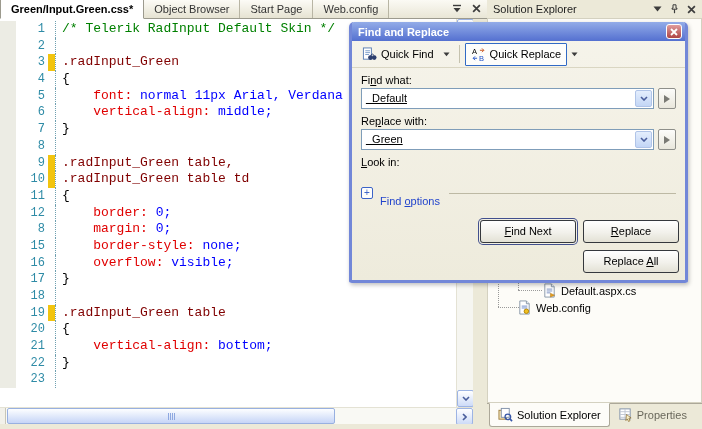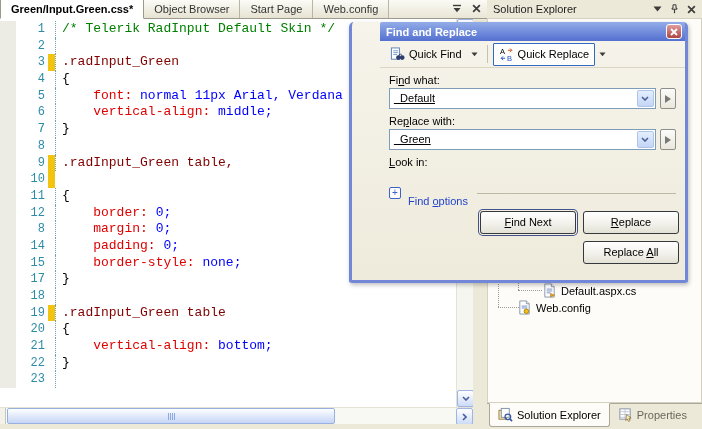--- a/index.html
+++ b/index.html
@@ -52,21 +52,21 @@
   .tree { position:absolute; left:0; top:263px; width:256px; height:40px; }
   .tree .guide { position:absolute; border-left:1px dotted #9A9A9A; width:0; }
   .tree .hguide { position:absolute; border-top:1px dotted #9A9A9A; height:0; }
   .trow { position:absolute; height:17px; display:flex; align-items:center; gap:4px; }
   .trow .lbl { white-space:nowrap; }
   .se-tabs { position:absolute; left:0; top:403px; width:215px; height:26px; background:#ECE9D8; border-top:1px solid #ACA899; display:flex; align-items:flex-start; padding-left:2px; }
   .se-tab { display:flex; align-items:center; gap:4px; padding:3px 8px 4px; color:#6A685C; }
   .se-tab.active { background:#FDFCF8; border:1px solid #ACA899; border-top:1px solid #FDFCF8; border-radius:0 0 3px 3px; margin-top:-1px; color:#000; }
 
   
-  .dialog { position:absolute; left:349px; top:22px; width:339px; height:261px; z-index:50; border:3px solid #7287D8; border-top:none; border-radius:5px 5px 3px 3px; background:linear-gradient(#F6F4EB,#EEEBDC); box-shadow:1px 2px 4px rgba(0,0,0,.25);padding-left:28px; }
+  .dialog { position:absolute; left:349px; top:22px; width:339px; height:261px; z-index:50; border:3px solid #7287D8; border-top:none; border-radius:5px 5px 3px 3px; background:linear-gradient(#F6F4EB,#EEEBDC); box-shadow:1px 2px 4px rgba(0,0,0,.25); }
   .dlg-title { height:19px; background:linear-gradient(#93ACE8,#5470D0); display:flex; align-items:center; padding:0 3px 0 6px; border-radius:2px 2px 0 0; }
   .dlg-title .t { flex:1; color:#fff; font-weight:bold; }
   .dlg-close { width:16px; height:15px; background:linear-gradient(#E09C9C,#AE4444); border:1px solid #FFF; border-radius:3px; display:flex; align-items:center; justify-content:center; }
   .dlg-toolbar { height:27px; display:flex; align-items:center; padding:0 5px; border-bottom:1px solid #DAD6C2; }
   .tb-btn { display:flex; align-items:center; gap:4px; padding:3px 5px; }
   .tb-btn.sel { border:1px solid #316AC5; background:#FDFDFB; border-radius:1px; }
   .tb-arrow { padding:3px 4px; }
   .tb-sep { width:1px; height:18px; background:#C5C2AE; margin:0 5px; }
   .dlg-label { margin:6px 9px 2px; }
   .accel { text-decoration:underline; }
@@ -76,21 +76,21 @@
   .combo.full { width:316px; }
   .combo .cv { flex:1; padding:3px 0 0 4px; white-space:nowrap; overflow:hidden; }
   .combo .cbtn { width:17px; margin:1px; background:linear-gradient(#E4EEFD,#C3D6F6); border:1px solid #B0C4E8; border-radius:2px; display:flex; align-items:center; justify-content:center; }
   .go-btn { width:18px; height:21px; margin-left:4px; background:linear-gradient(#FCFCFA,#E9E7DC); border:1px solid #8E8F8A; border-radius:2px; display:flex; align-items:center; justify-content:center; }
   .go-btn .tri { width:0; height:0; border-top:4px solid transparent; border-bottom:4px solid transparent; border-left:6px solid #7A7A74; }
   .expander-row { margin:11px 9px 0; display:flex; align-items:center; }
   .plus-box { width:12px; height:12px; border:1px solid #3C64C8; border-radius:2px; color:#3C64C8; font-size:10px; line-height:10px; text-align:center; background:#FDFDFB; }
   .exp-label { color:#2244CC; margin-left:7px; white-space:nowrap;margin-top:16px; }
   .exp-rule { flex:1; border-top:1px solid #BDB9A4; margin-left:9px; }
   .btn-row { display:flex; justify-content:flex-end; padding-right:6px; }
-  .btn-row.r1 { margin-top:4px; }
+  .btn-row.r1 { margin-top:13px; }
   .btn-row.r2 { margin-top:7px; }
   .xp-btn { width:96px; height:23px; background:linear-gradient(#FFFFFF,#F2F1EB 55%,#E3E1D5); border:1px solid #35383D; border-radius:3px; text-align:center; padding-top:4px; }
   .xp-btn.default { box-shadow:0 0 0 1px #F2F0E3, 0 0 0 2px #42508E; }
   .xp-btn + .xp-btn { margin-left:7px; }
 
   svg { display:block; }
 </style>
 </head>
 <body>
 
@@ -119,26 +119,26 @@
     <div class="code-area" id="code-lines">
         <div class="cl"><span class="marg"></span><span class="ln">1</span><span class="chg"></span><span class="ct"><span class="tk-comment">/* Telerik RadInput Default Skin */</span></span></div>
         <div class="cl"><span class="marg"></span><span class="ln">2</span><span class="chg"></span><span class="ct"></span></div>
         <div class="cl"><span class="marg"></span><span class="ln">3</span><span class="chg on"></span><span class="ct"><span class="tk-selector">.radInput_Green</span></span></div>
         <div class="cl"><span class="marg"></span><span class="ln">4</span><span class="chg"></span><span class="ct"><span class="tk-plain">{</span></span></div>
         <div class="cl"><span class="marg"></span><span class="ln">5</span><span class="chg"></span><span class="ct"><span class="tk-plain">    </span><span class="tk-prop">font:</span><span class="tk-val"> normal 11px Arial, Verdana</span></span></div>
         <div class="cl"><span class="marg"></span><span class="ln">6</span><span class="chg"></span><span class="ct"><span class="tk-plain">    </span><span class="tk-prop">vertical-align:</span><span class="tk-val"> middle;</span></span></div>
         <div class="cl"><span class="marg"></span><span class="ln">7</span><span class="chg"></span><span class="ct"><span class="tk-plain">}</span></span></div>
         <div class="cl"><span class="marg"></span><span class="ln">8</span><span class="chg"></span><span class="ct"></span></div>
         <div class="cl"><span class="marg"></span><span class="ln">9</span><span class="chg on"></span><span class="ct"><span class="tk-selector">.radInput_Green table,</span></span></div>
-        <div class="cl"><span class="marg"></span><span class="ln">10</span><span class="chg on"></span></div>
+        <div class="cl"><span class="marg"></span><span class="ln">10</span><span class="chg on"></span><span class="ct"><span class="tk-selector">.radInput_Green table td</span></span></div>
         <div class="cl"><span class="marg"></span><span class="ln">11</span><span class="chg"></span><span class="ct"><span class="tk-plain">{</span></span></div>
         <div class="cl"><span class="marg"></span><span class="ln">12</span><span class="chg"></span><span class="ct"><span class="tk-plain">    </span><span class="tk-prop">border:</span><span class="tk-val"> 0;</span></span></div>
         <div class="cl"><span class="marg"></span><span class="ln">8</span><span class="chg"></span><span class="ct"><span class="tk-plain">    </span><span class="tk-prop">margin:</span><span class="tk-val"> 0;</span></span></div>
-        <div class="cl"><span class="marg"></span><span class="ln">14</span><span class="chg"></span><span class="ct"><span class="tk-plain">    </span><span class="tk-prop">padding:</span><span class="tk-val"> 0;</span></span></div>
         <div class="cl"><span class="marg"></span><span class="ln">15</span><span class="chg"></span><span class="ct"><span class="tk-plain">    </span><span class="tk-prop">border-style:</span><span class="tk-val"> none;</span></span></div>
+        <div class="cl"><span class="marg"></span><span class="ln">16</span><span class="chg"></span><span class="ct"><span class="tk-plain">    </span><span class="tk-prop">overflow:</span><span class="tk-val"> visible;</span></span></div>
         <div class="cl"><span class="marg"></span><span class="ln">17</span><span class="chg"></span><span class="ct"><span class="tk-plain">}</span></span></div>
         <div class="cl"><span class="marg"></span><span class="ln">18</span><span class="chg"></span><span class="ct"></span></div>
         <div class="cl"><span class="marg"></span><span class="ln">19</span><span class="chg on"></span><span class="ct"><span class="tk-selector">.radInput_Green table</span></span></div>
         <div class="cl"><span class="marg"></span><span class="ln">20</span><span class="chg"></span><span class="ct"><span class="tk-plain">{</span></span></div>
         <div class="cl"><span class="marg"></span><span class="ln">21</span><span class="chg"></span><span class="ct"><span class="tk-plain">    </span><span class="tk-prop">vertical-align:</span><span class="tk-val"> bottom;</span></span></div>
         <div class="cl"><span class="marg"></span><span class="ln">22</span><span class="chg"></span><span class="ct"><span class="tk-plain">}</span></span></div>
         <div class="cl"><span class="marg"></span><span class="ln">23</span><span class="chg"></span><span class="ct"></span></div>
       </div>
 
     <div class="vscroll">

